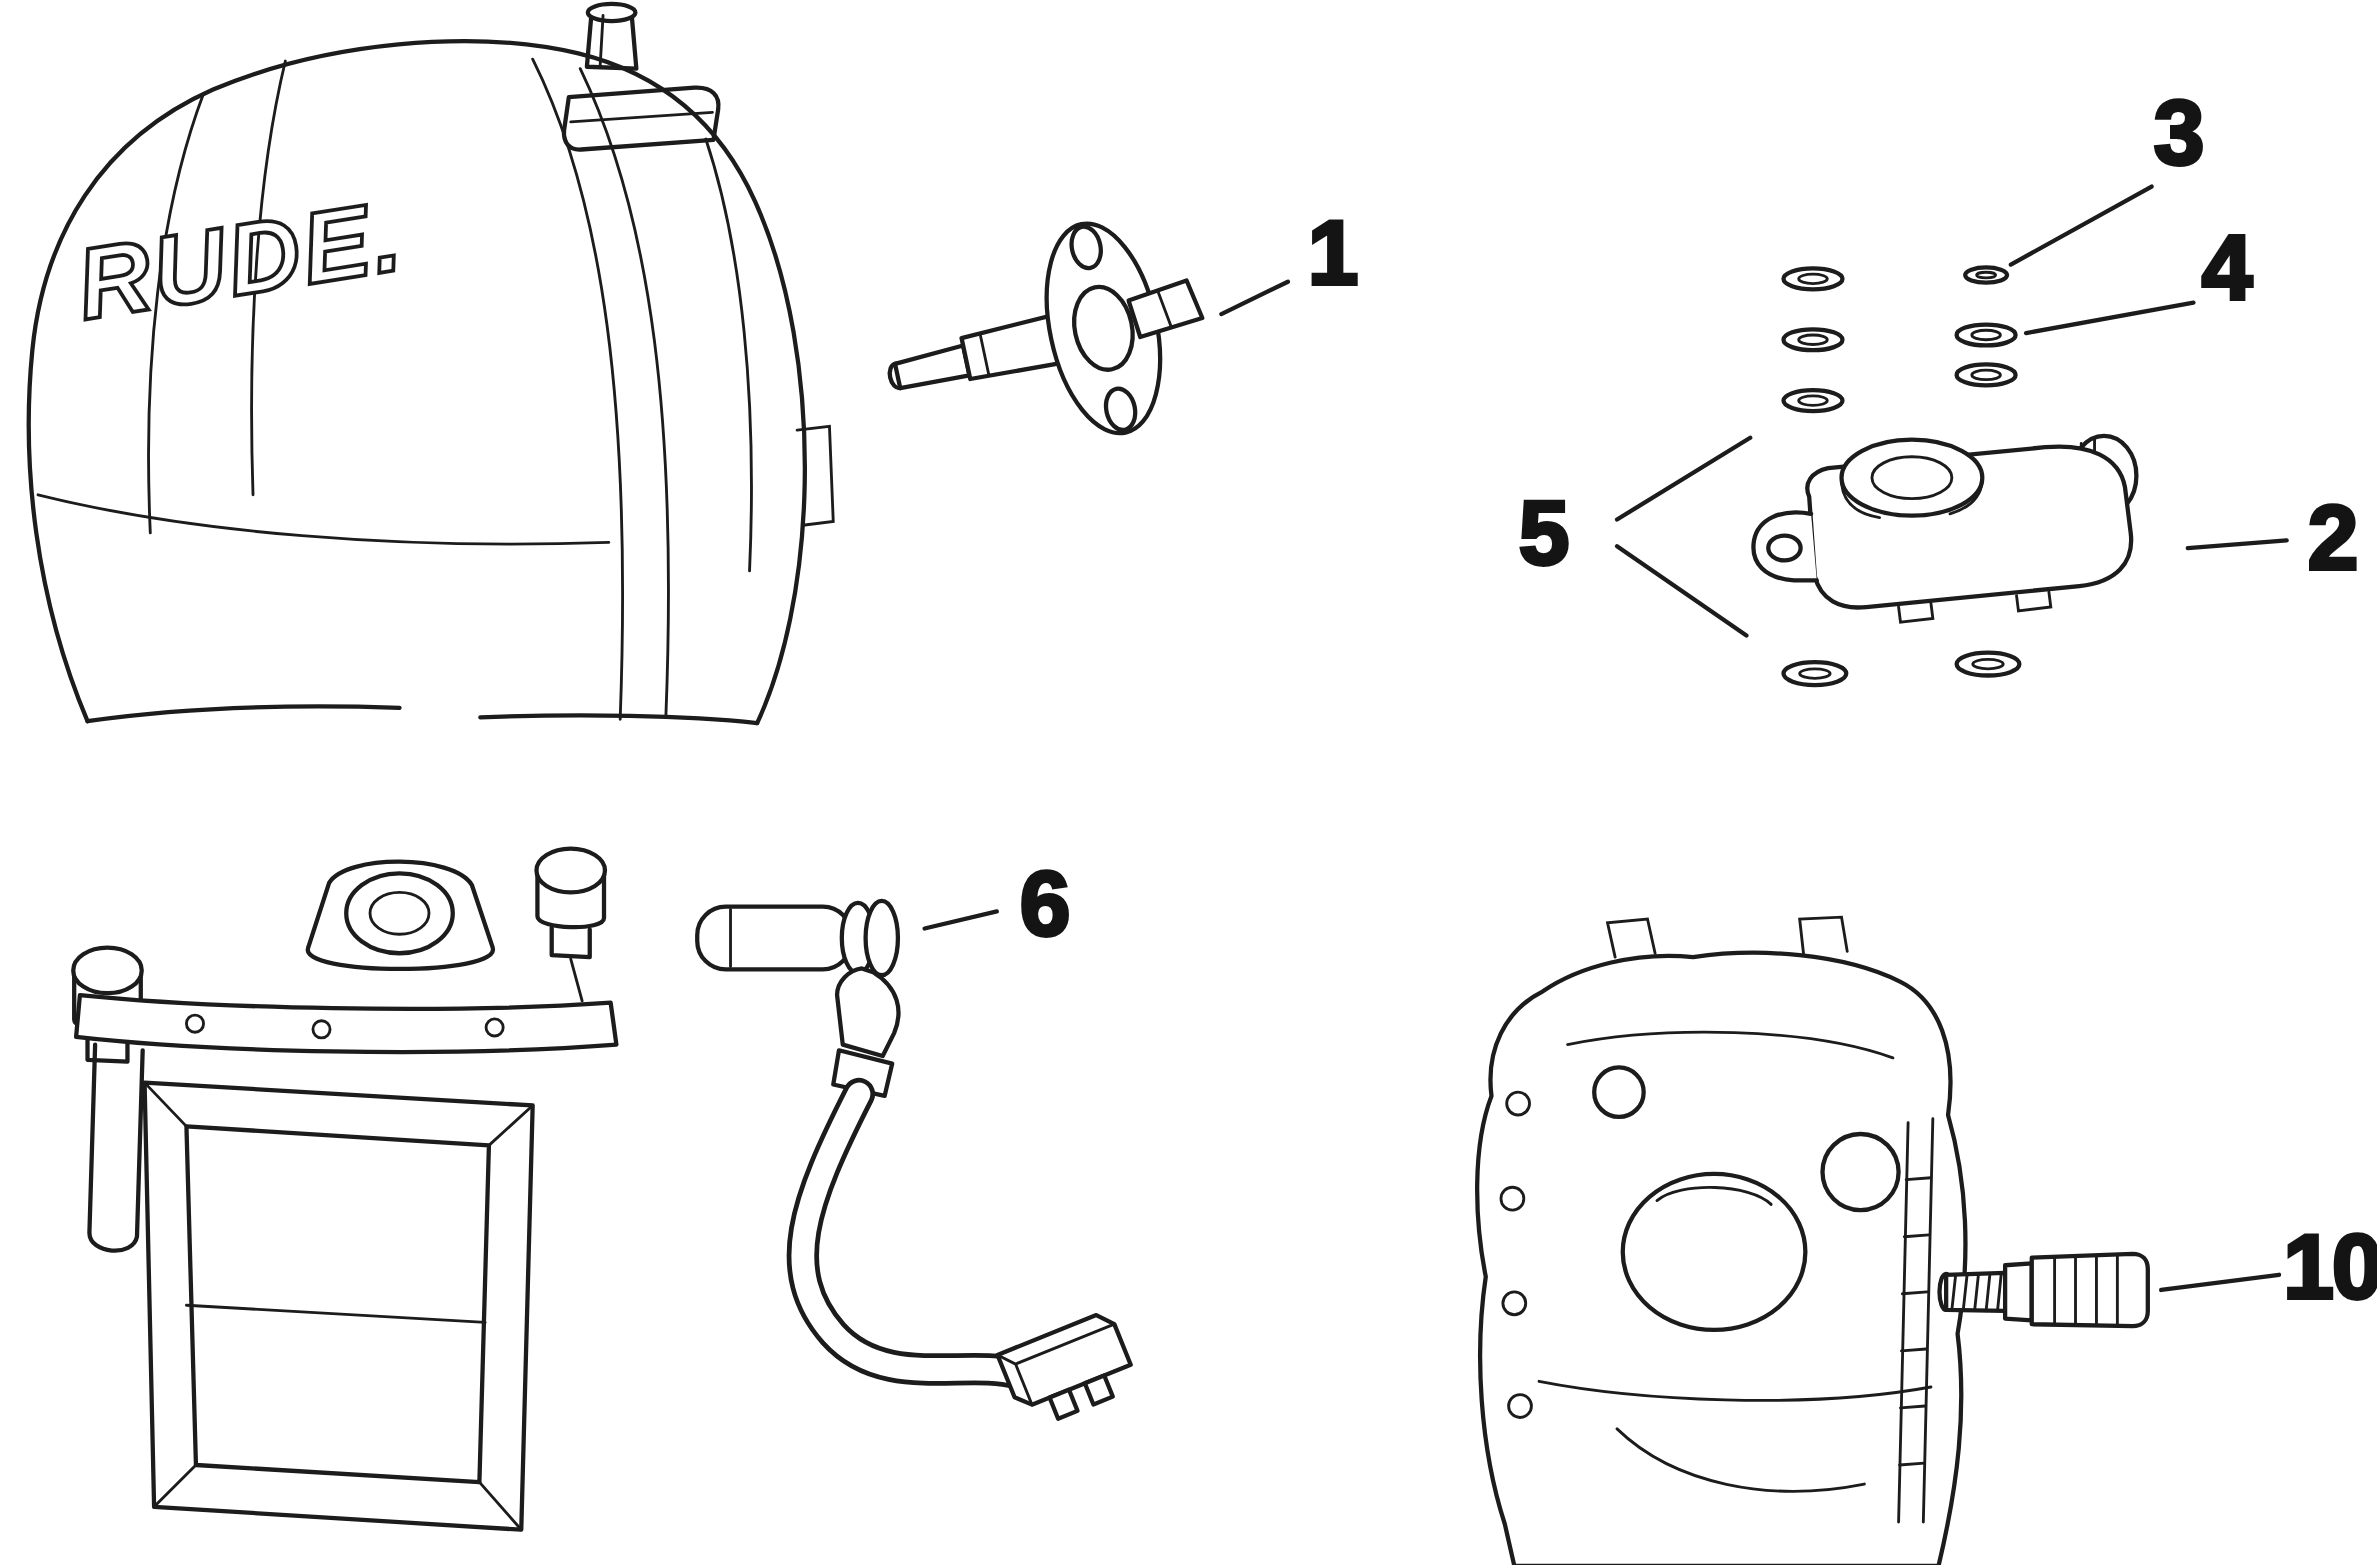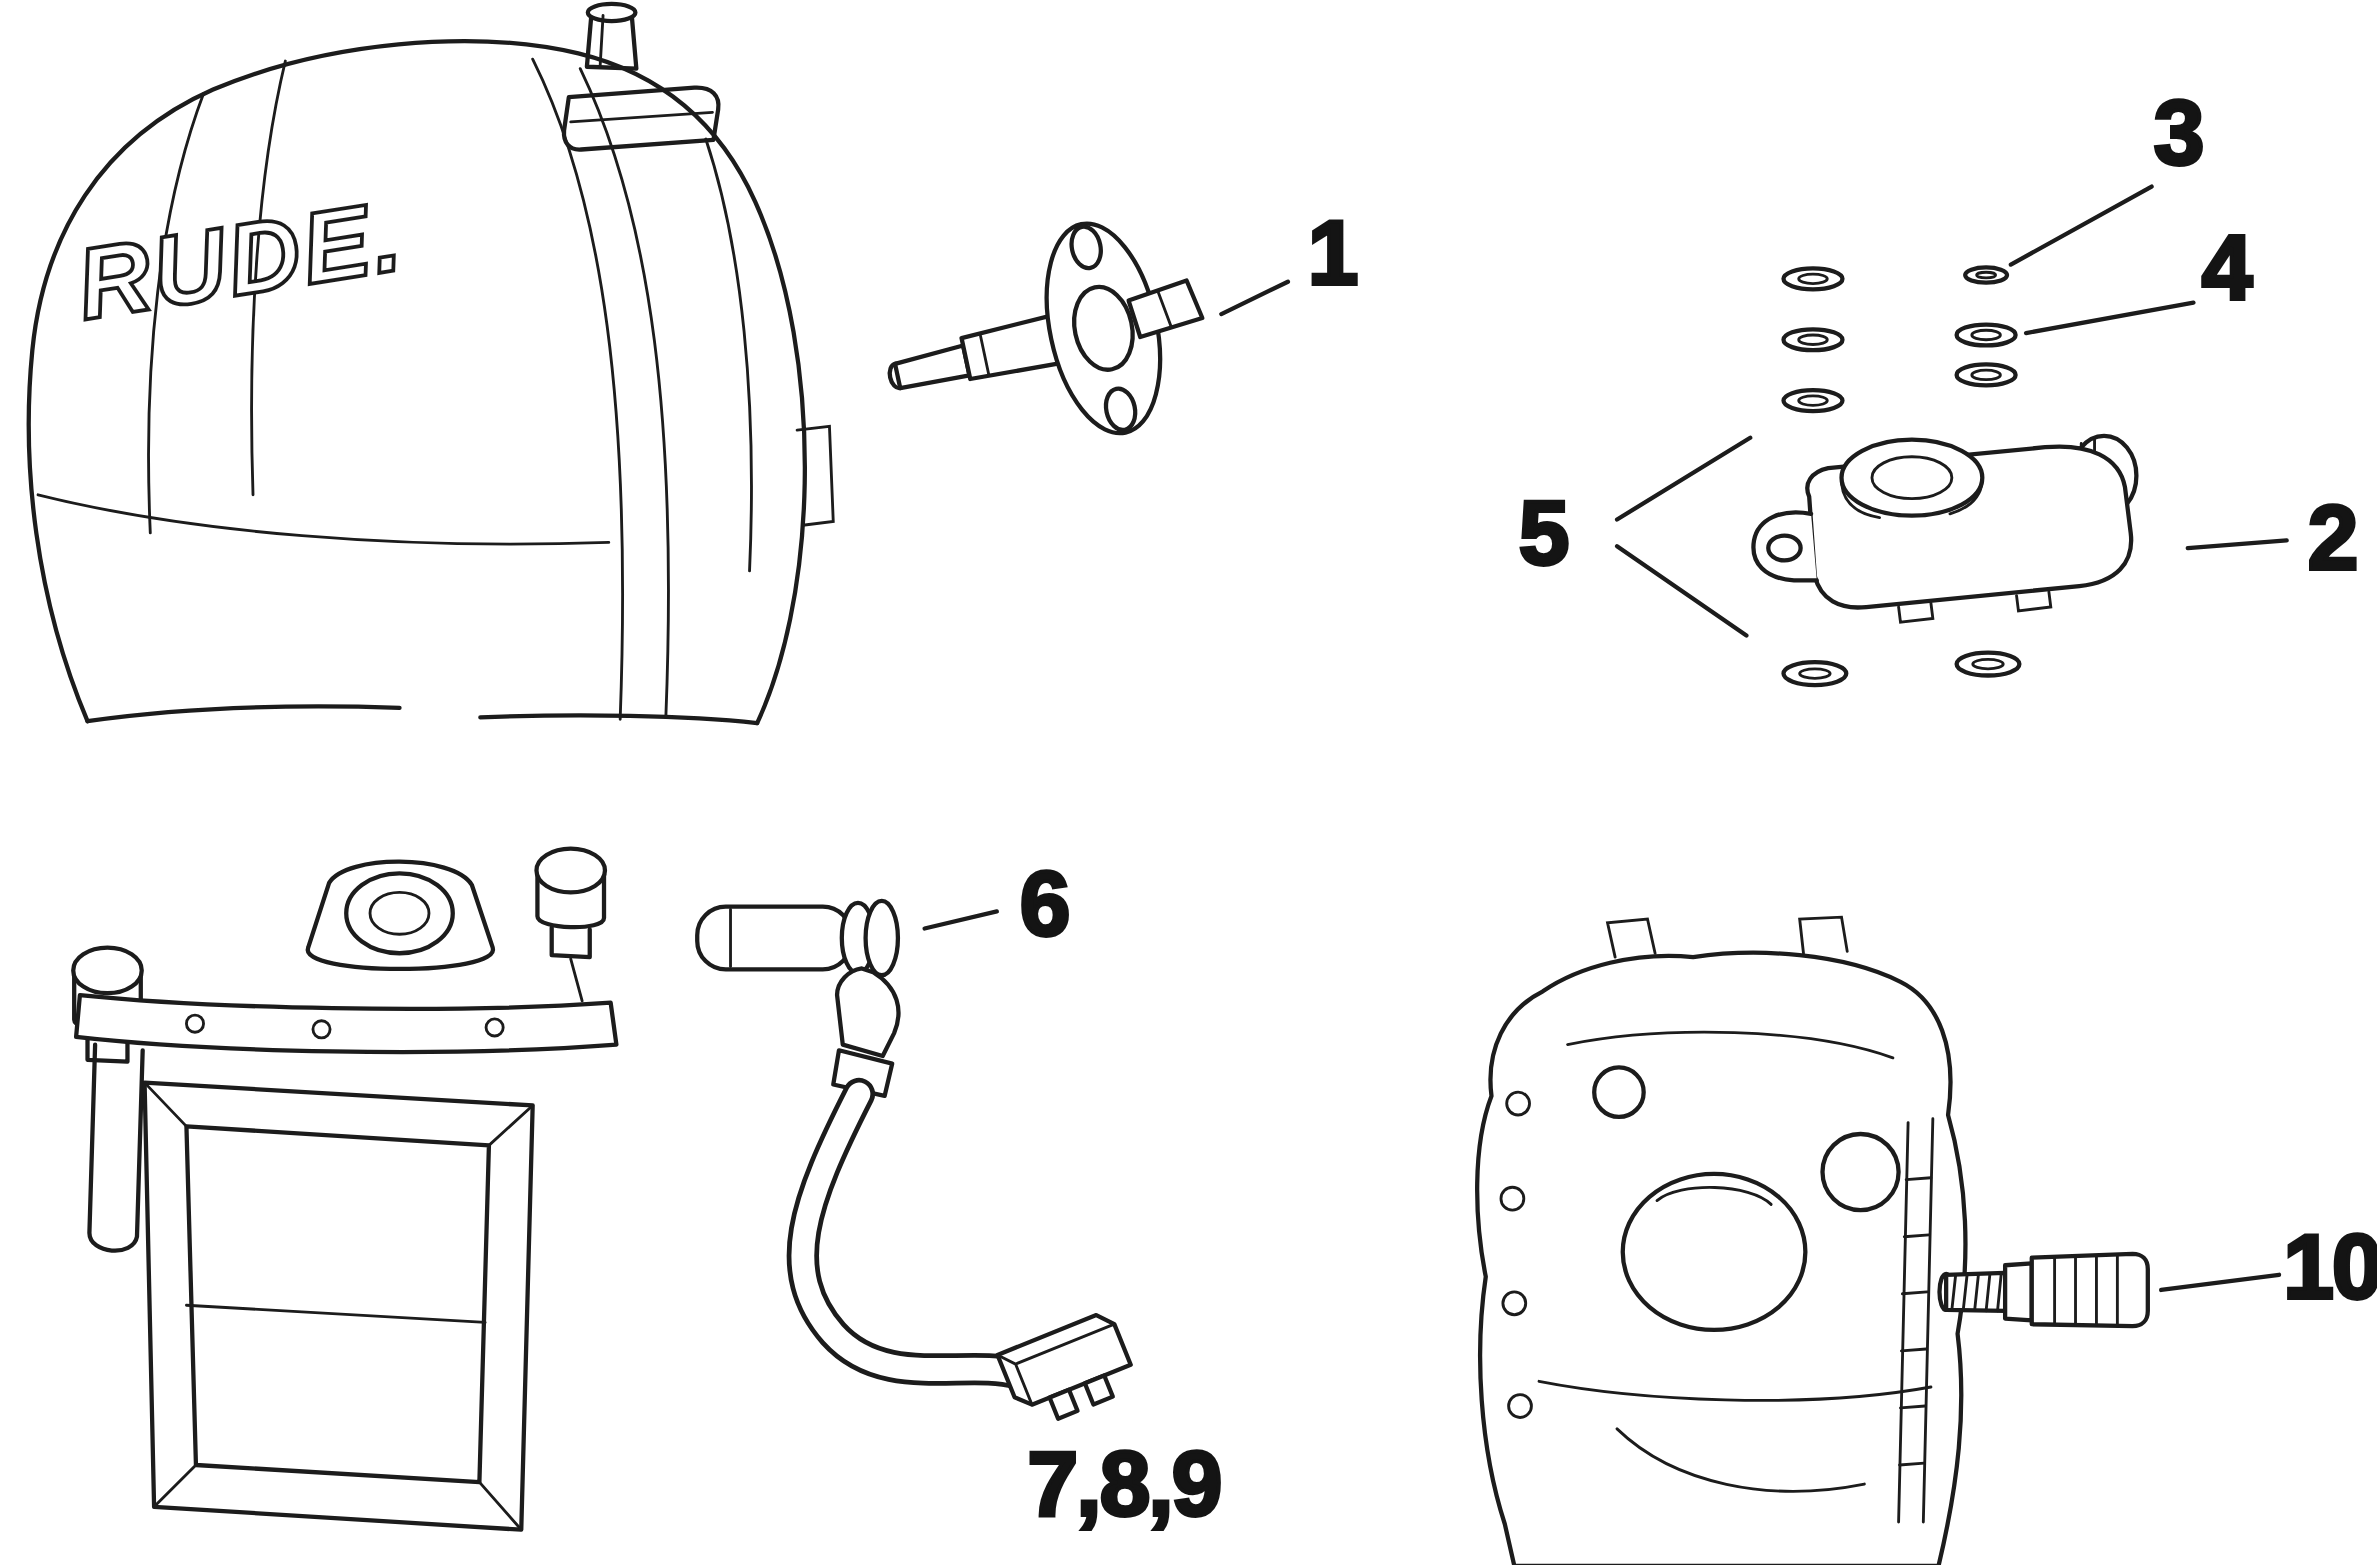--- a/index.html
+++ b/index.html
@@ -212,17 +212,16 @@
     </g>
     <path class="ln" d="M 2272,1356 L 2396,1340"></path>
   </svg>
 
   <div class="callout" style="left:1332px; top:253px;">1</div>
   <div class="callout" style="left:2332px; top:538px;">2</div>
   <div class="callout" style="left:2178px; top:133px;">3</div>
   <div class="callout" style="left:2226px; top:268px;">4</div>
   <div class="callout" style="left:1543px; top:533px;">5</div>
   <div class="callout" style="left:1044px; top:904px;">6</div>
-  <div class="callout" style="left:1124px; top:1484px;">7,8,9</div>
   <div class="callout" style="left:2332px; top:1267px;">10</div>
 
 </div>
 
 
 </body></html>

